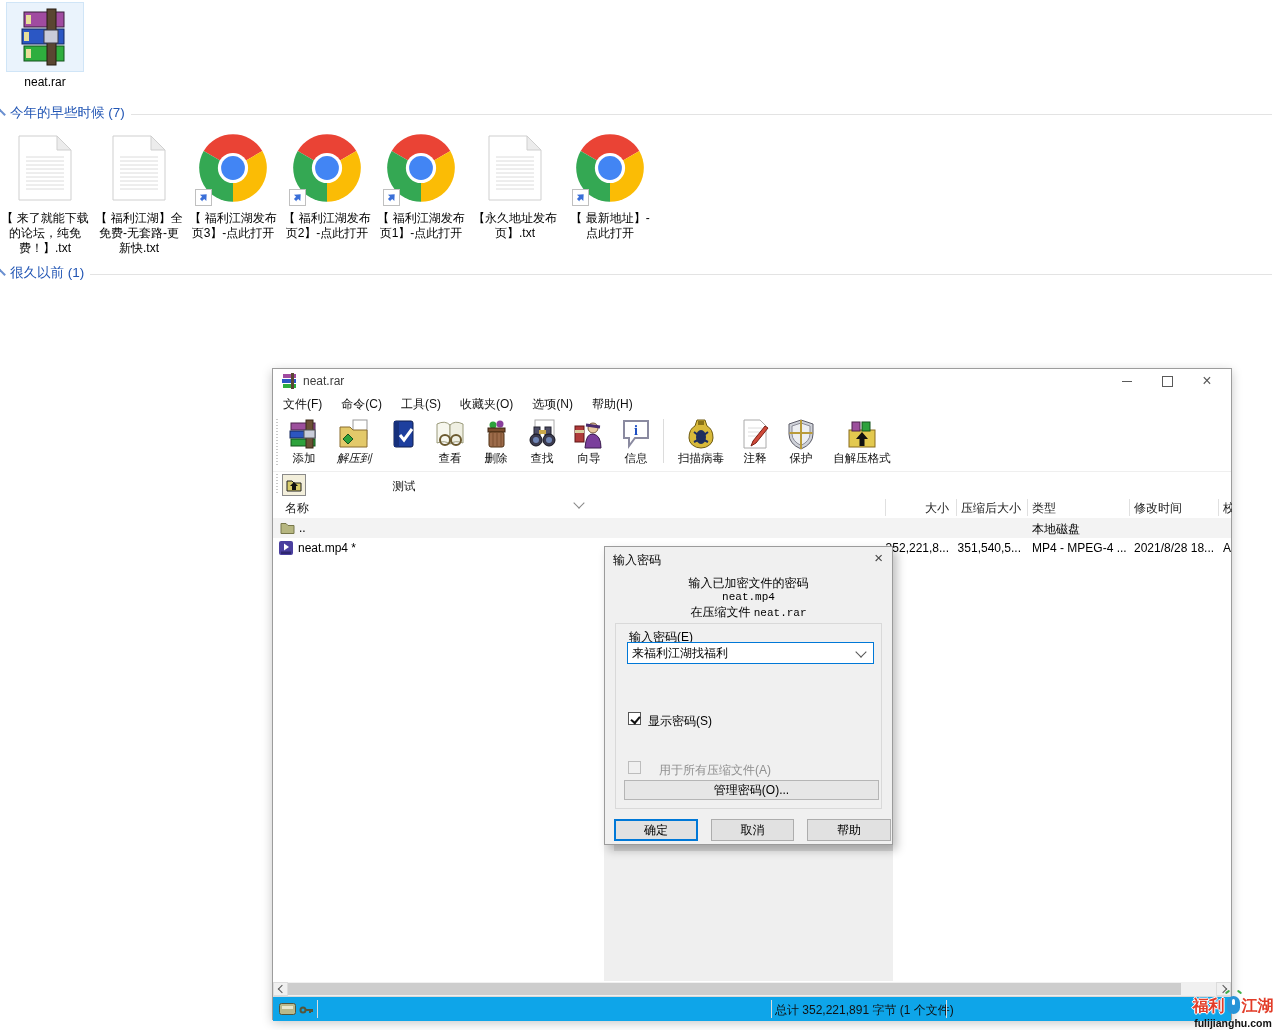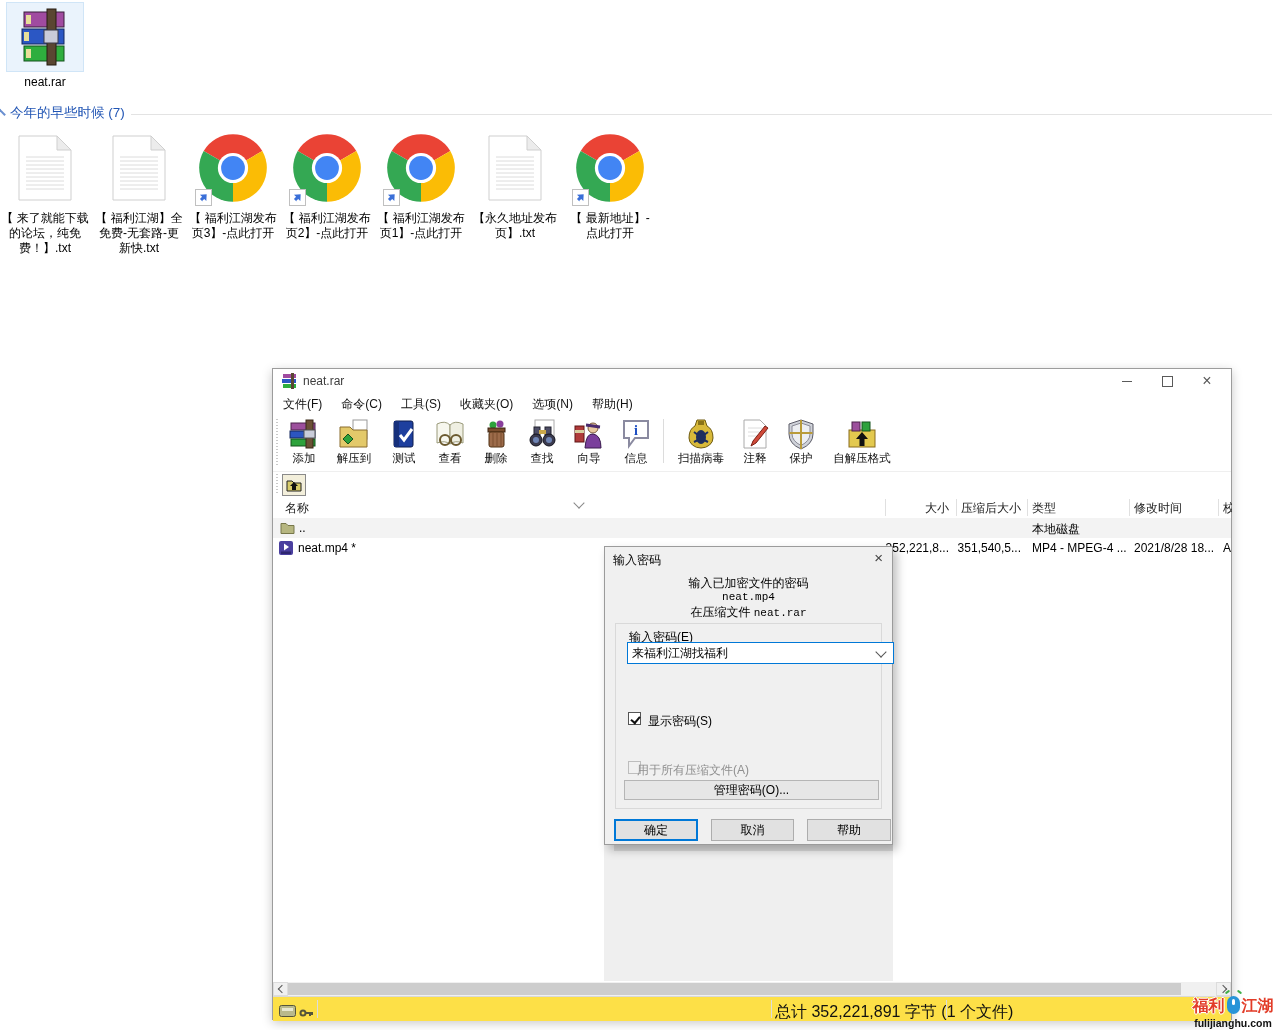--- a/index.html
+++ b/index.html
@@ -40,35 +40,35 @@
            font-size:12px;color:#222;background:#fff;}
   .colsep{position:absolute;top:2px;width:1px;height:17px;background:#e0e0e0;}
   .lrow{position:absolute;left:0;right:0;height:20px;font-size:12px;color:#000;}
   .cell{position:absolute;top:3px;white-space:nowrap;overflow:hidden;}
   .chev-down{width:7px;height:7px;border-right:1.5px solid #888;border-bottom:1.5px solid #888;
              transform:rotate(45deg);}
   .hscroll{position:absolute;left:0;top:613px;right:0;height:14px;background:#f0f0f0;}
   .harrow{position:absolute;top:0;width:15px;height:14px;background:#f0f0f0;border:1px solid #dcdcdc;
           box-sizing:border-box;display:flex;align-items:center;justify-content:center;}
   .hthumb{position:absolute;left:15px;top:1px;width:893px;height:12px;background:#cdcdcd;}
-  .statusbar{position:absolute;left:0;top:627px;right:0;height:24px;background:#fde047;
-             border-top:1px solid #d9d9d9;font-size:16px;color:#111;}
+  .statusbar{position:absolute;left:0;top:627px;right:0;height:24px;background:#0ea5e9;
+             border-top:1px solid #d9d9d9;font-size:12px;color:#111;}
   .ssep{position:absolute;top:3px;width:1px;height:18px;background:#dcdcdc;}
   
   #ghost{position:absolute;left:604px;top:845px;width:289px;height:136px;background:#efefef;z-index:4;}
   #ghost .strip{position:absolute;left:10px;top:0;right:0;height:6px;background:#d8d8d8;}
   #dialog{position:absolute;left:604px;top:546px;width:289px;height:299px;background:#f0f0f0;
           border:1px solid #9b9b9b;box-shadow:4px 5px 9px rgba(0,0,0,.25);box-sizing:border-box;z-index:5;
           font-size:12px;}
   .dlg-title{position:absolute;left:8px;top:5px;font-size:12px;color:#000;}
   .dlg-close{position:absolute;right:9px;top:3px;font-size:15px;color:#444;line-height:16px;}
   .dlg-center{position:absolute;left:0;right:0;text-align:center;}
   .mono{font-family:"Liberation Mono","DejaVu Sans Mono",monospace;font-size:11px;}
   .groupbox{position:absolute;left:10px;top:76px;width:265px;height:184px;border:1px solid #d9d9d9;}
-  .combo{position:absolute;left:22px;top:95px;width:267px;height:22px;background:#fff;
+  .combo{position:absolute;left:22px;top:95px;width:247px;height:22px;background:#fff;
          border:1px solid #0078d7;box-sizing:border-box;}
   .combo input{position:absolute;left:1px;top:1px;width:225px;height:18px;border:none;outline:none;
                font-size:12px;font-family:inherit;background:transparent;padding:0 0 0 3px;}
   .combo .chev{position:absolute;right:8px;top:5px;width:7px;height:7px;border-right:1.5px solid #555;
                border-bottom:1.5px solid #555;transform:rotate(45deg);}
   .cbx{position:absolute;width:13px;height:13px;background:#fff;border:1px solid #555;box-sizing:border-box;}
   .cbx.checked::after{content:"";position:absolute;left:2px;top:3px;width:7px;height:4px;
                border-left:2px solid #111;border-bottom:2px solid #111;transform:rotate(-50deg);}
   .cbx.disabled{border-color:#bdbdbd;background:#f0f0f0;}
   .dbtn{position:absolute;height:22px;background:#e1e1e1;border:1px solid #adadad;box-sizing:border-box;
@@ -266,20 +266,25 @@
             <path d="M2 9 L2 4 L5 4 L5 1 L10 5.5 L5 10 L5 7 L2 7 Z" transform="rotate(-45 5.5 5.5)" fill="#3a6fd8"></path>
           </svg>
         </div>
     </div>
     <div class="tile-label">
       <span style="display:block">【 最新地址】-</span>
       <span style="display:block">点此打开</span>
     </div>
   </div>
 
+  <div class="group-header" style="top:264px;">
+    <div class="chev-up"></div>
+    <span class="group-label">很久以前 (1)</span>
+    <div class="group-line"></div>
+  </div>
 
 
   <div id="winrar">
 
     <div class="titlebar">
       <span class="abs" style="left:9px;top:4px;">
         <svg width="16" height="16" viewBox="0 0 16 16">
             <rect x="1" y="1" width="13" height="4" fill="#a04ba0"></rect>
             <rect x="0" y="6" width="14" height="4" fill="#2b57c4"></rect>
             <rect x="1" y="11" width="13" height="4" fill="#2fae3e"></rect>
@@ -312,29 +317,29 @@
       <div class="tbtn" style="width:46px;">
         <svg width="32" height="32" viewBox="0 0 32 32">
             <rect x="3" y="5" width="24" height="7" fill="#9c4f9c" stroke="#4a234a"></rect>
             <rect x="2" y="13" width="25" height="7" fill="#2c55c0" stroke="#14295e"></rect>
             <rect x="3" y="21" width="24" height="7" fill="#2da23c" stroke="#14521c"></rect>
             <rect x="18" y="2" width="7" height="28" fill="#6b5136" stroke="#3a2a18"></rect>
             <rect x="16" y="12" width="11" height="8" fill="#c9ccd9" stroke="#555"></rect>
           </svg>
         <span class="tlabel">添加</span>
       </div>
-      <div class="tbtn" style="width:54px;">
+      <div class="tbtn" style="width:54px;font-style:italic;">
         <svg width="32" height="32" viewBox="0 0 32 32">
             <rect x="15" y="2" width="14" height="19" fill="#fff" stroke="#999"></rect>
             <path d="M2 9 h10 l3 3 h14 v17 h-27 z" fill="#e3c96a" stroke="#8a6d2f"></path>
             <polygon points="10,16 15,21 10,26 5,21" fill="#2da23c" stroke="#14521c"></polygon>
           </svg>
         <span class="tlabel">解压到</span>
       </div>
-      <div class="tbtn" style="width:46px;">
+      <div class="tbtn" style="width:46px;gap:28px;">
         <svg width="32" height="32" viewBox="0 0 32 32">
             <rect x="6" y="3" width="19" height="26" rx="2" fill="#1e3f9e" stroke="#0c1c4e"></rect>
             <rect x="6" y="3" width="5" height="26" fill="#16307c"></rect>
             <path d="M12 17 l4 5 8 -11" stroke="#fff" stroke-width="3" fill="none"></path>
           </svg>
         <span class="tlabel">测试</span>
       </div>
       <div class="tbtn" style="width:46px;">
         <svg width="32" height="32" viewBox="0 0 32 32">
             <path d="M3 6 Q11 2 16 7 L16 26 Q11 22 3 25 Z" fill="#f7f7ee" stroke="#9a9a7a"></path>
@@ -529,21 +534,21 @@
 
     <div class="combo">
       <input value="来福利江湖找福利" style="">
       <div class="chev"></div>
     </div>
 
     <span class="cbx checked" style="left:23px;top:165px;"></span>
     <span class="abs" style="left:43px;top:166px;">显示密码(S)</span>
 
     <span class="cbx disabled" style="left:23px;top:214px;"></span>
-    <span class="abs" style="left:32px;top:215px;color:#8f8f8f;">用于所有压缩文件(A)</span>
+    <span class="abs" style="left:54px;top:215px;color:#8f8f8f;">用于所有压缩文件(A)</span>
 
     <div class="dbtn" style="left:19px;top:233px;width:255px;height:20px;background:#e6e6e6;border-color:#b5b5b5;">
       <span>管理密码(O)...</span>
     </div>
 
     <div class="dbtn default" style="left:9px;top:272px;width:84px;">
         <span>确定</span>
       </div>
     <div class="dbtn" style="left:106px;top:272px;width:83px;">
         <span>取消</span>

